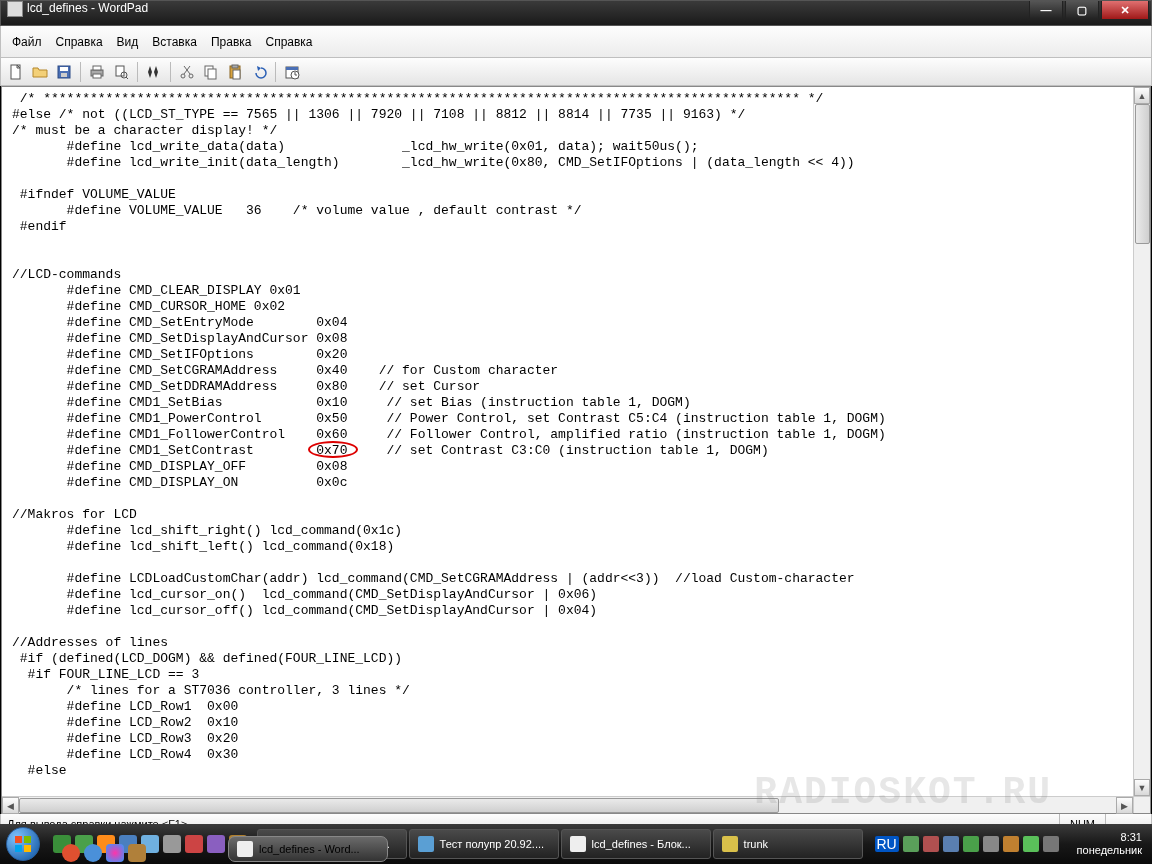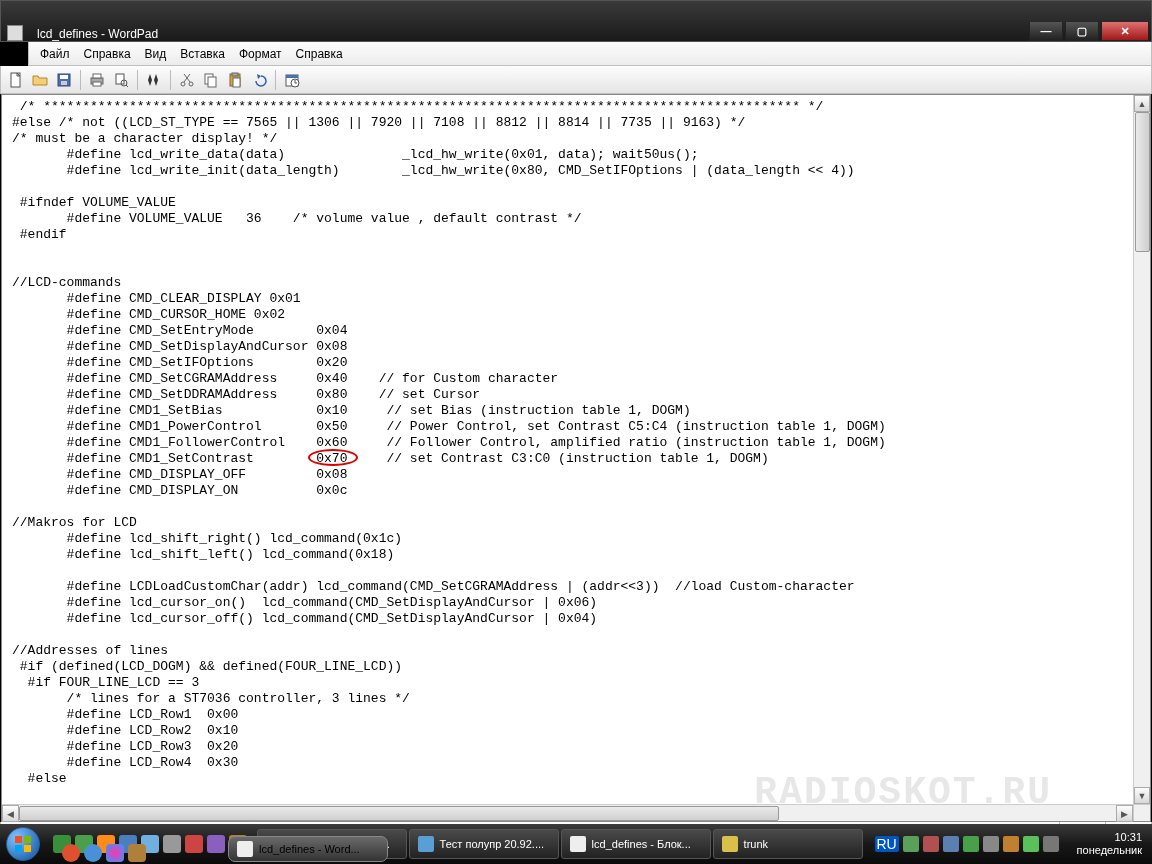--- a/index.html
+++ b/index.html
@@ -1,28 +1,28 @@
 <!DOCTYPE html>
 <html><head>
 <meta charset="utf-8">
 <style>
 * { margin:0; padding:0; box-sizing:border-box; }
 body { font-family: Tahoma, Arial, sans-serif; font-size:11px; background:#000; width:1152px; height:864px; overflow:hidden; position:relative; }
 
 
-.titlebar { height:42px; background:linear-gradient(to bottom,#3a3a3a,#1a1a1a); display:flex; align-items:flex-end; color:#fff; border:1px solid #555;gap:10px; }
+.titlebar { height:26px; background:linear-gradient(to bottom,#3a3a3a,#1a1a1a); display:flex; align-items:flex-start; color:#fff; border:1px solid #555; }
 .titlebar .icon { width:16px; height:16px; margin:0 4px 0 6px; background:#ddd; border:1px solid #888; }
 .titlebar .title { flex:1; font-size:12px; }
 .win-controls { display:flex; height:19px; margin-right:2px; }
 .win-btn { width:34px; height:19px; margin-left:2px; display:flex; align-items:center; justify-content:center; color:#fff; font-weight:bold; border:1px solid #222; border-top:none; }
 .win-min,.win-max { background:linear-gradient(to bottom,#555,#222); }
 .win-close { width:48px; background:linear-gradient(to bottom,#e07070,#a01818); }
 
 
-.menubar { height:24px; background:linear-gradient(to bottom,#fdfdfd,#ececec); border:1px solid #bfbfbf; border-top:none; display:flex; align-items:center; padding:0 4px;margin-left:28px; }
+.menubar { height:32px; background:linear-gradient(to bottom,#fdfdfd,#ececec); border:1px solid #bfbfbf; border-top:none; display:flex; align-items:center; padding:0 4px; }
 .menubar span { padding:2px 7px; font-size:12px; cursor:default; }
 
 
 .toolbar { height:28px; background:linear-gradient(to bottom,#fdfdfd,#e5e5e5); border:1px solid #bfbfbf; border-top:none; display:flex; align-items:center; padding:0 4px; gap:2px; }
 .tool { width:22px; height:22px; display:flex; align-items:center; justify-content:center; border:1px solid transparent; }
 .tool svg { width:16px; height:16px; }
 .tsep { width:1px; height:20px; background:#bbb; margin:0 3px; }
 
 
 .editor-wrap { position:relative; width:1150px; height:728px; margin-left:1px; border:1px solid #888; background:#fff; }
@@ -74,21 +74,21 @@
     <div class="win-btn win-max">▢</div>
     <div class="win-btn win-close">✕</div>
   </div>
 </div>
 
 <div class="menubar">
   <span>Файл</span>
   <span>Справка</span>
   <span>Вид</span>
   <span>Вставка</span>
-  <span>Формат</span>
+  <span>Правка</span>
   <span>Справка</span>
 </div>
 
 <div class="toolbar">
   <div class="tool">
       <svg viewBox="0 0 16 16">
         <rect x="3" y="1" width="9" height="14" fill="#fff" stroke="#555"></rect>
         <polyline points="9,1 12,4 9,4 9,1" fill="#ddd" stroke="#555"></polyline>
       </svg>
     </div>
@@ -281,21 +281,21 @@
     <div class="ti" style="background:#5a9f5a"></div>
     <div class="ti" style="background:#b05050"></div>
     <div class="ti" style="background:#5a7fb0"></div>
     <div class="ti" style="background:#4aa04a"></div>
     <div class="ti" style="background:#888"></div>
     <div class="ti" style="background:#c08030"></div>
     <div class="ti" style="background:#5ac05a"></div>
     <div class="ti" style="background:#777"></div>
   </div>
   <div class="clock">
-    <div>10:31</div>
+    <div>8:31</div>
     <div>понедельник</div>
   </div>
 </div>
 
 <div style="position:absolute; left:62px; bottom:2px; display:flex; gap:4px;">
   <div class="q" style="width:18px;height:18px;background:#e05030;border-radius:50%"></div>
   <div class="q" style="width:18px;height:18px;background:#4a90d9;border-radius:50%"></div>
   <div class="q" style="width:18px;height:18px;background:radial-gradient(#f3a,#39f);border-radius:4px"></div>
   <div class="q" style="width:18px;height:18px;background:#b0803a;border-radius:4px"></div>
 </div>

